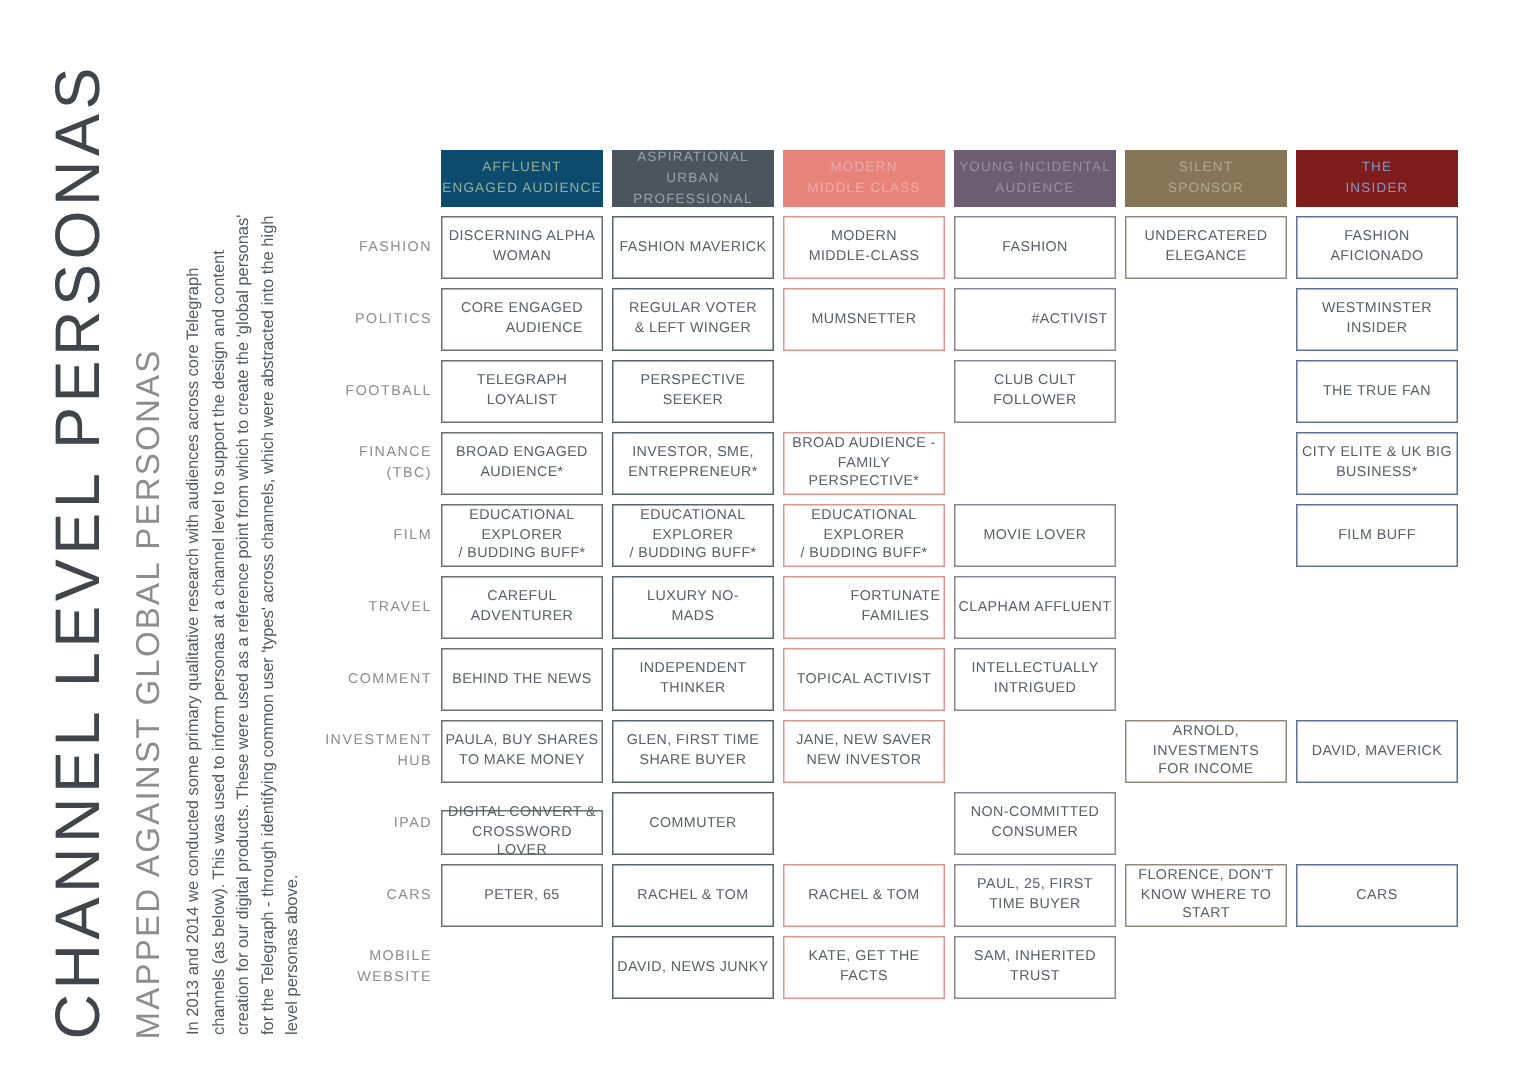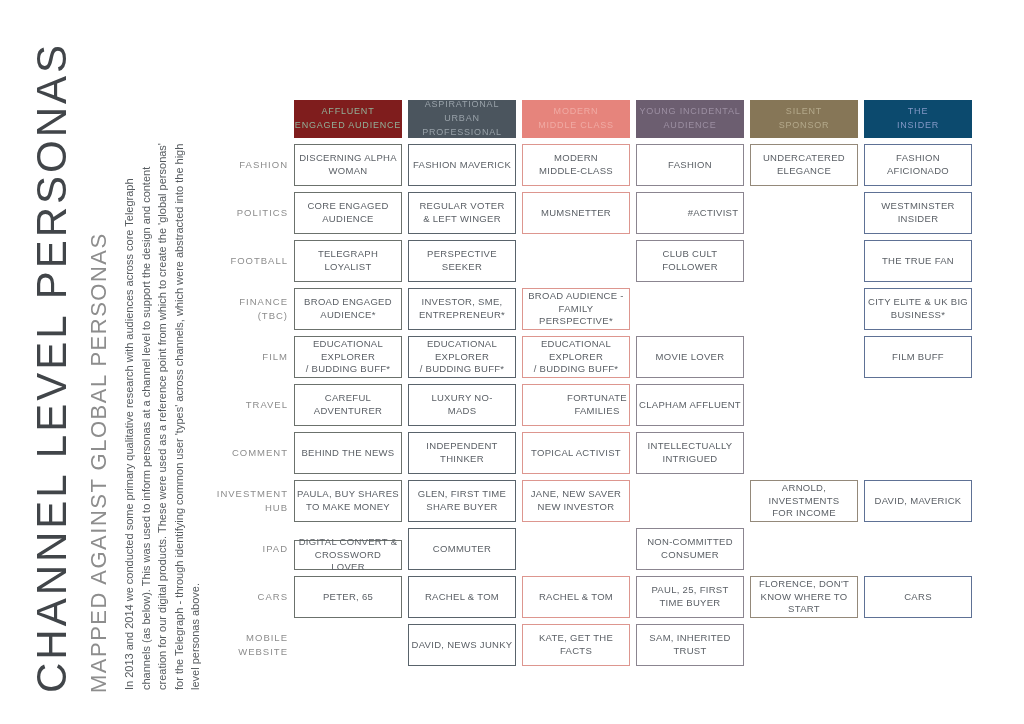--- a/index.html
+++ b/index.html
@@ -103,45 +103,45 @@
 </style>
 </head>
 <body>
 
 <div id="slide">
   <div id="title" class="rot">CHANNEL LEVEL PERSONAS</div>
   <div id="subtitle" class="rot">MAPPED AGAINST GLOBAL PERSONAS</div>
   <div id="description" class="rot">In 2013 and 2014 we conducted some primary qualitative research with audiences across core Telegraph channels (as below). This was used to inform personas at a channel level to support the design and content creation for our digital products. These were used as a reference point from which to create the 'global personas' for the Telegraph - through identifying common user 'types' across channels, which were abstracted into the high level personas above.</div>
   <div id="matrix">
       <div class="corner-cell"></div>
-      <div class="col-header" style="background: #7f1d1d; color: rgb(146, 176, 153);">AFFLUENT
+      <div class="col-header" style="background: #0c4a6e; color: rgb(146, 176, 153);">AFFLUENT
 ENGAGED AUDIENCE</div>
       <div class="col-header" style="background: rgb(75, 85, 94); color: rgb(153, 162, 169);">ASPIRATIONAL URBAN
 PROFESSIONAL</div>
       <div class="col-header" style="background: rgb(230, 132, 124); color: rgb(240, 171, 164);">MODERN
 MIDDLE CLASS</div>
       <div class="col-header" style="background: rgb(108, 94, 112); color: rgb(156, 143, 162);">YOUNG INCIDENTAL
 AUDIENCE</div>
       <div class="col-header" style="background: rgb(134, 118, 87); color: rgb(180, 169, 139);">SILENT
 SPONSOR</div>
-      <div class="col-header" style="background: #0c4a6e; color: rgb(131, 152, 198);">THE
+      <div class="col-header" style="background: #7f1d1d; color: rgb(131, 152, 198);">THE
 INSIDER</div>
       <div class="row-label">FASHION</div>
       <div class="cell" style="border-color: rgb(107, 113, 108);">DISCERNING ALPHA
 WOMAN</div>
       <div class="cell" style="border-color: rgb(89, 99, 107);">FASHION MAVERICK</div>
       <div class="cell" style="border-color: rgb(221, 150, 143);">MODERN
 MIDDLE-CLASS</div>
       <div class="cell" style="border-color: rgb(139, 133, 144);">FASHION</div>
       <div class="cell" style="border-color: rgb(148, 137, 122);">UNDERCATERED
 ELEGANCE</div>
       <div class="cell" style="border-color: rgb(94, 113, 149);">FASHION
 AFICIONADO</div>
       <div class="row-label">POLITICS</div>
-      <div class="cell" style="border-color: rgb(107, 113, 108);">CORE ENGAGED
+      <div class="cell" style="border-color: rgb(107, 113, 108); text-align: right;">CORE ENGAGED
 AUDIENCE</div>
       <div class="cell" style="border-color: rgb(89, 99, 107);">REGULAR VOTER
 &amp; LEFT WINGER</div>
       <div class="cell" style="border-color: rgb(221, 150, 143);">MUMSNETTER</div>
       <div class="cell" style="border-color: rgb(139, 133, 144); padding-left: 48px;">#ACTIVIST</div>
       <div class="empty-cell"></div>
       <div class="cell" style="border-color: rgb(94, 113, 149);">WESTMINSTER
 INSIDER</div>
       <div class="row-label">FOOTBALL</div>
       <div class="cell" style="border-color: rgb(107, 113, 108);">TELEGRAPH LOYALIST</div>

